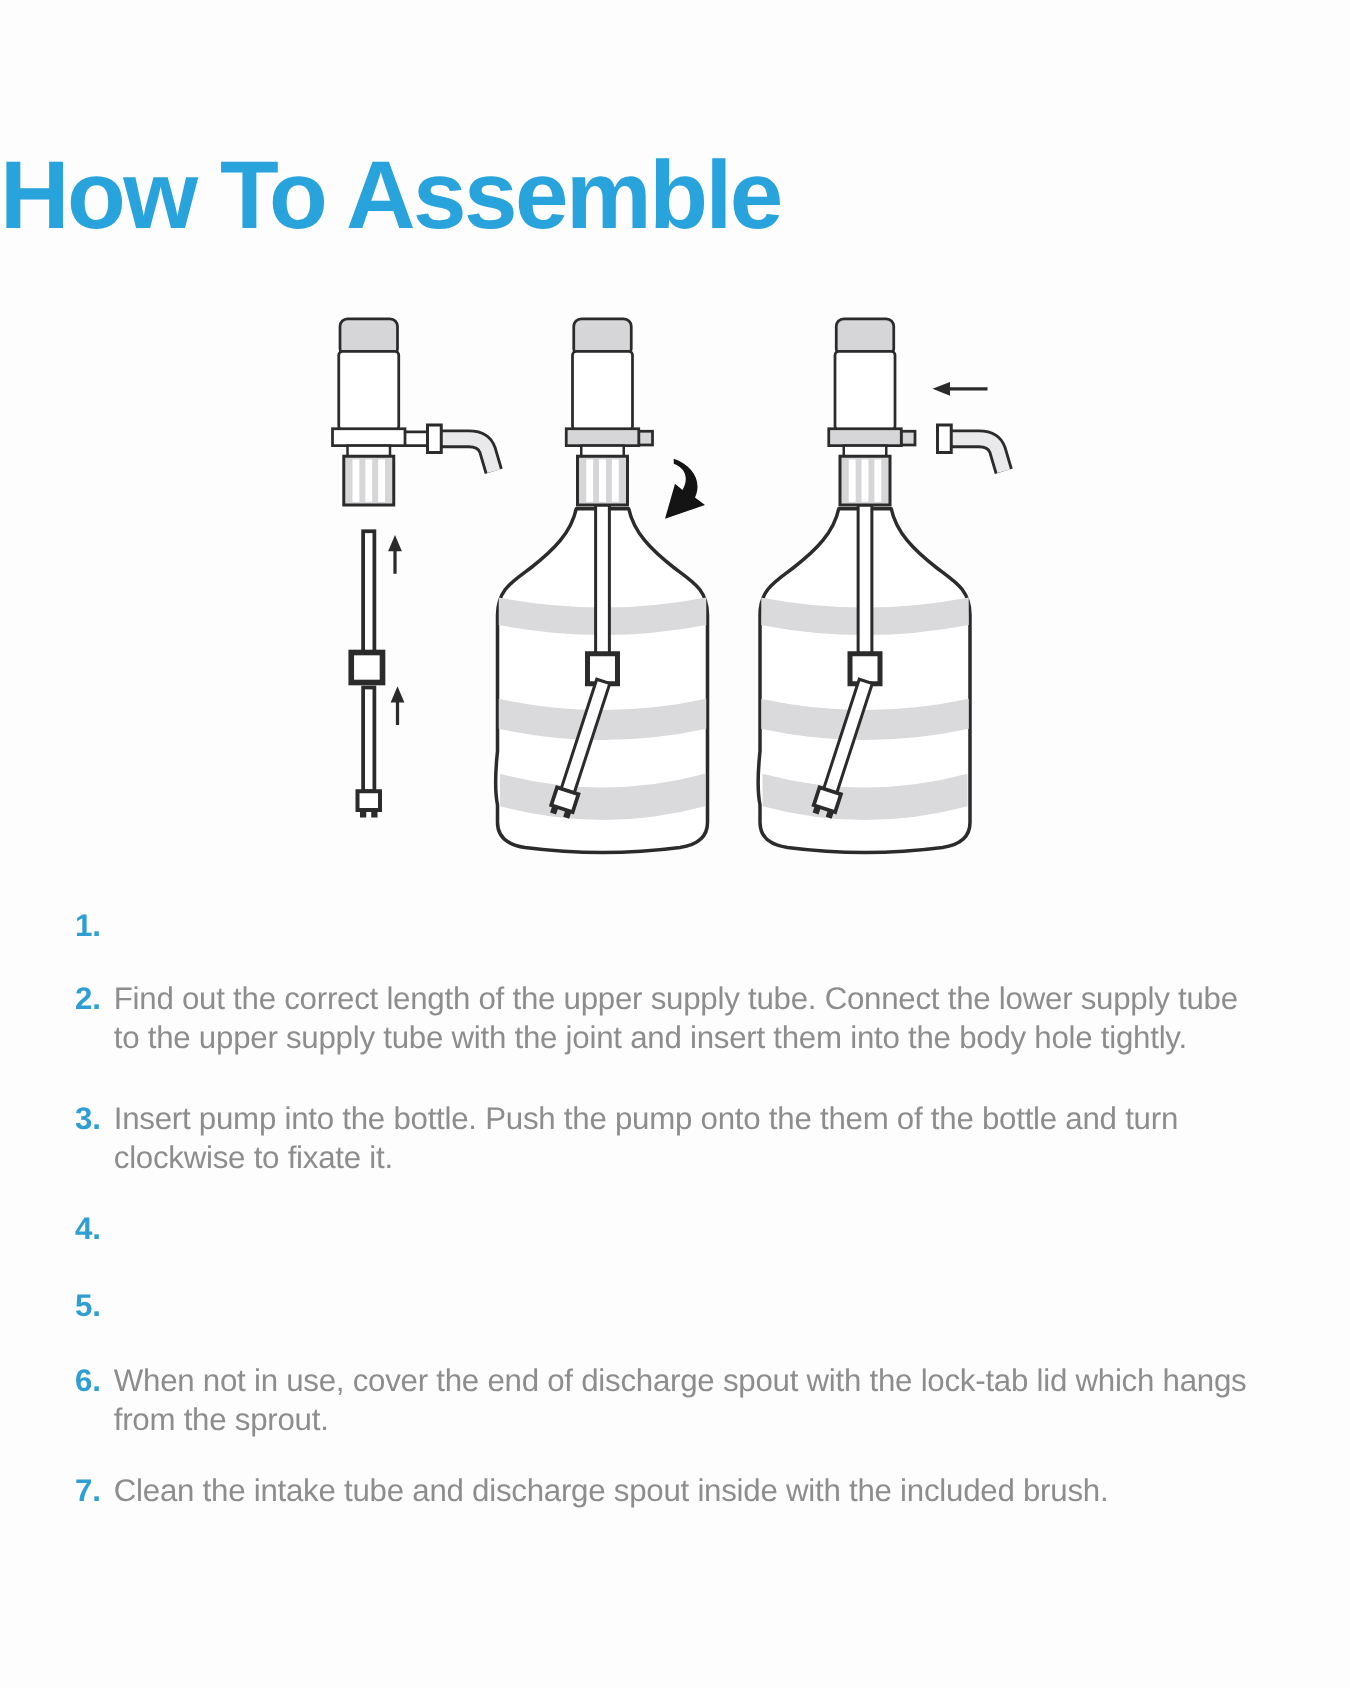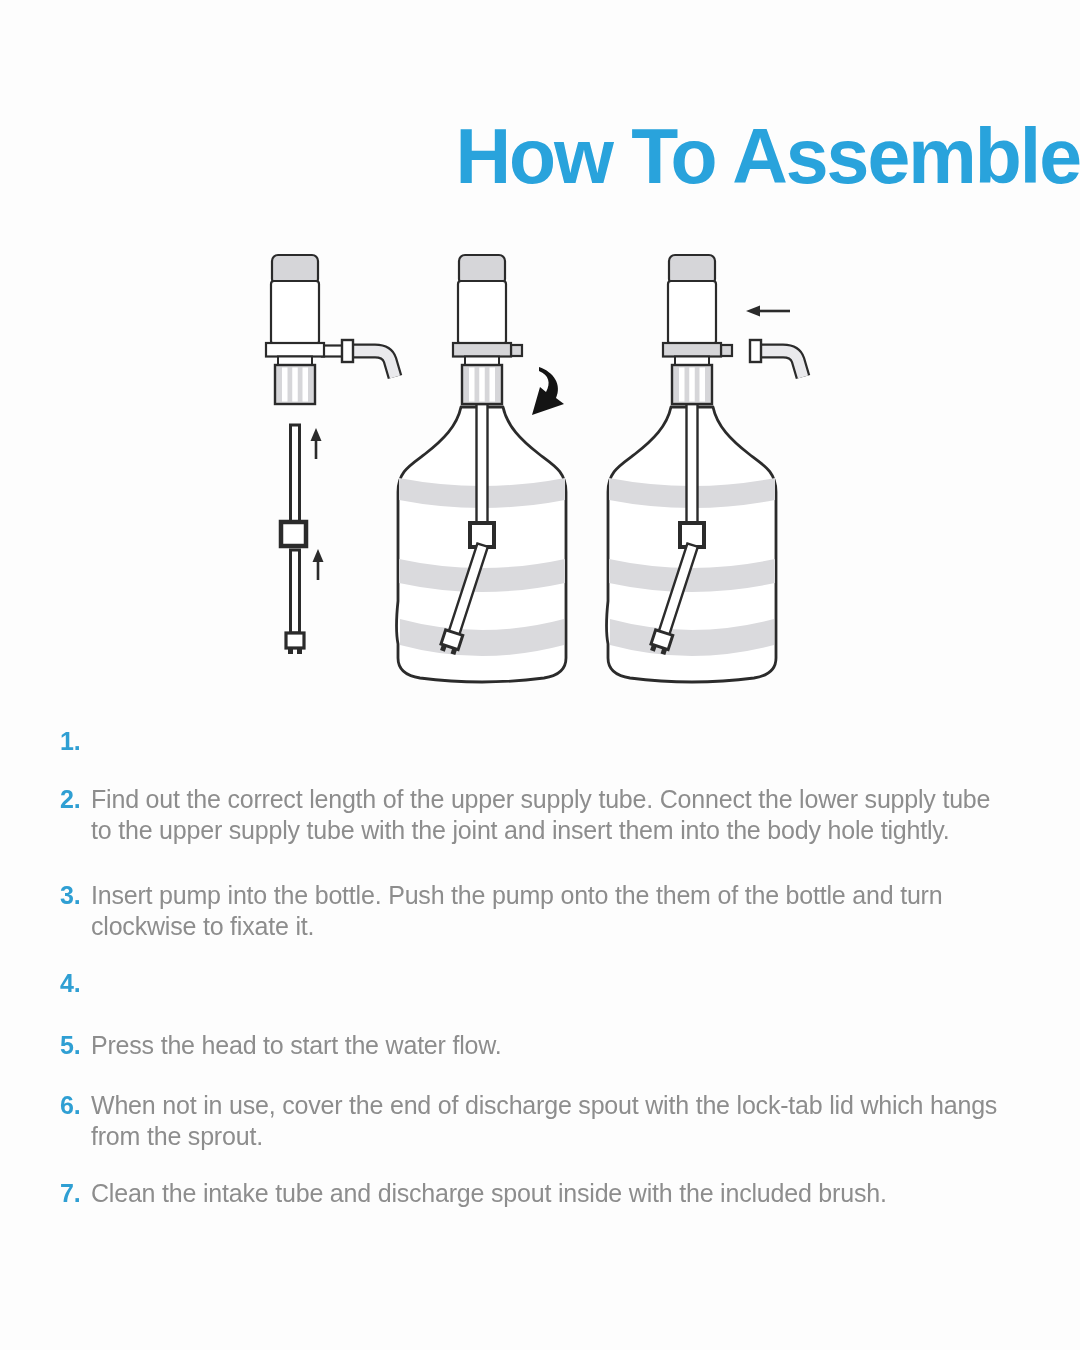--- a/index.html
+++ b/index.html
@@ -3,21 +3,21 @@
 <meta charset="utf-8">
 <style>
   html,body{margin:0;padding:0;}
   body{
     width:1080px;height:1350px;position:relative;overflow:hidden;
     background:#fdfdfd;
     font-family:"Liberation Sans", sans-serif;
   }
   .page-title{
     position:absolute;left:0;top:112px;width:1080px;
-    text-align:right;
+    text-align:left;
     font-size:77px;font-weight:700;letter-spacing:-2px;
     color:#29a3dc;
   }
   .diagram-wrap{position:absolute;left:0;top:230px;width:1080px;height:470px;}
   .steps{position:absolute;left:60px;top:0;width:970px;}
   .step{
     position:absolute;left:0;display:flex;align-items:flex-start;
     font-size:25px;line-height:31px;letter-spacing:-0.2px;color:#8d8d8d;
     width:960px;
   }
@@ -151,21 +151,20 @@
   </div>
   <div class="step s3">
     <span class="num">3.</span>
     <span class="txt">Insert pump into the bottle. Push the pump onto the them of the bottle and turn clockwise to fixate it.</span>
   </div>
   <div class="step s4">
     <span class="num">4.</span>
   </div>
   <div class="step s5">
     <span class="num">5.</span>
-    <span class="txt">Press the head to start the water flow.</span>
   </div>
   <div class="step s6">
     <span class="num">6.</span>
     <span class="txt">When not in use, cover the end of discharge spout with the lock-tab lid which hangs from the sprout.</span>
   </div>
   <div class="step s7">
     <span class="num">7.</span>
     <span class="txt">Clean the intake tube and discharge spout inside with the included brush.</span>
   </div>
 </div>

